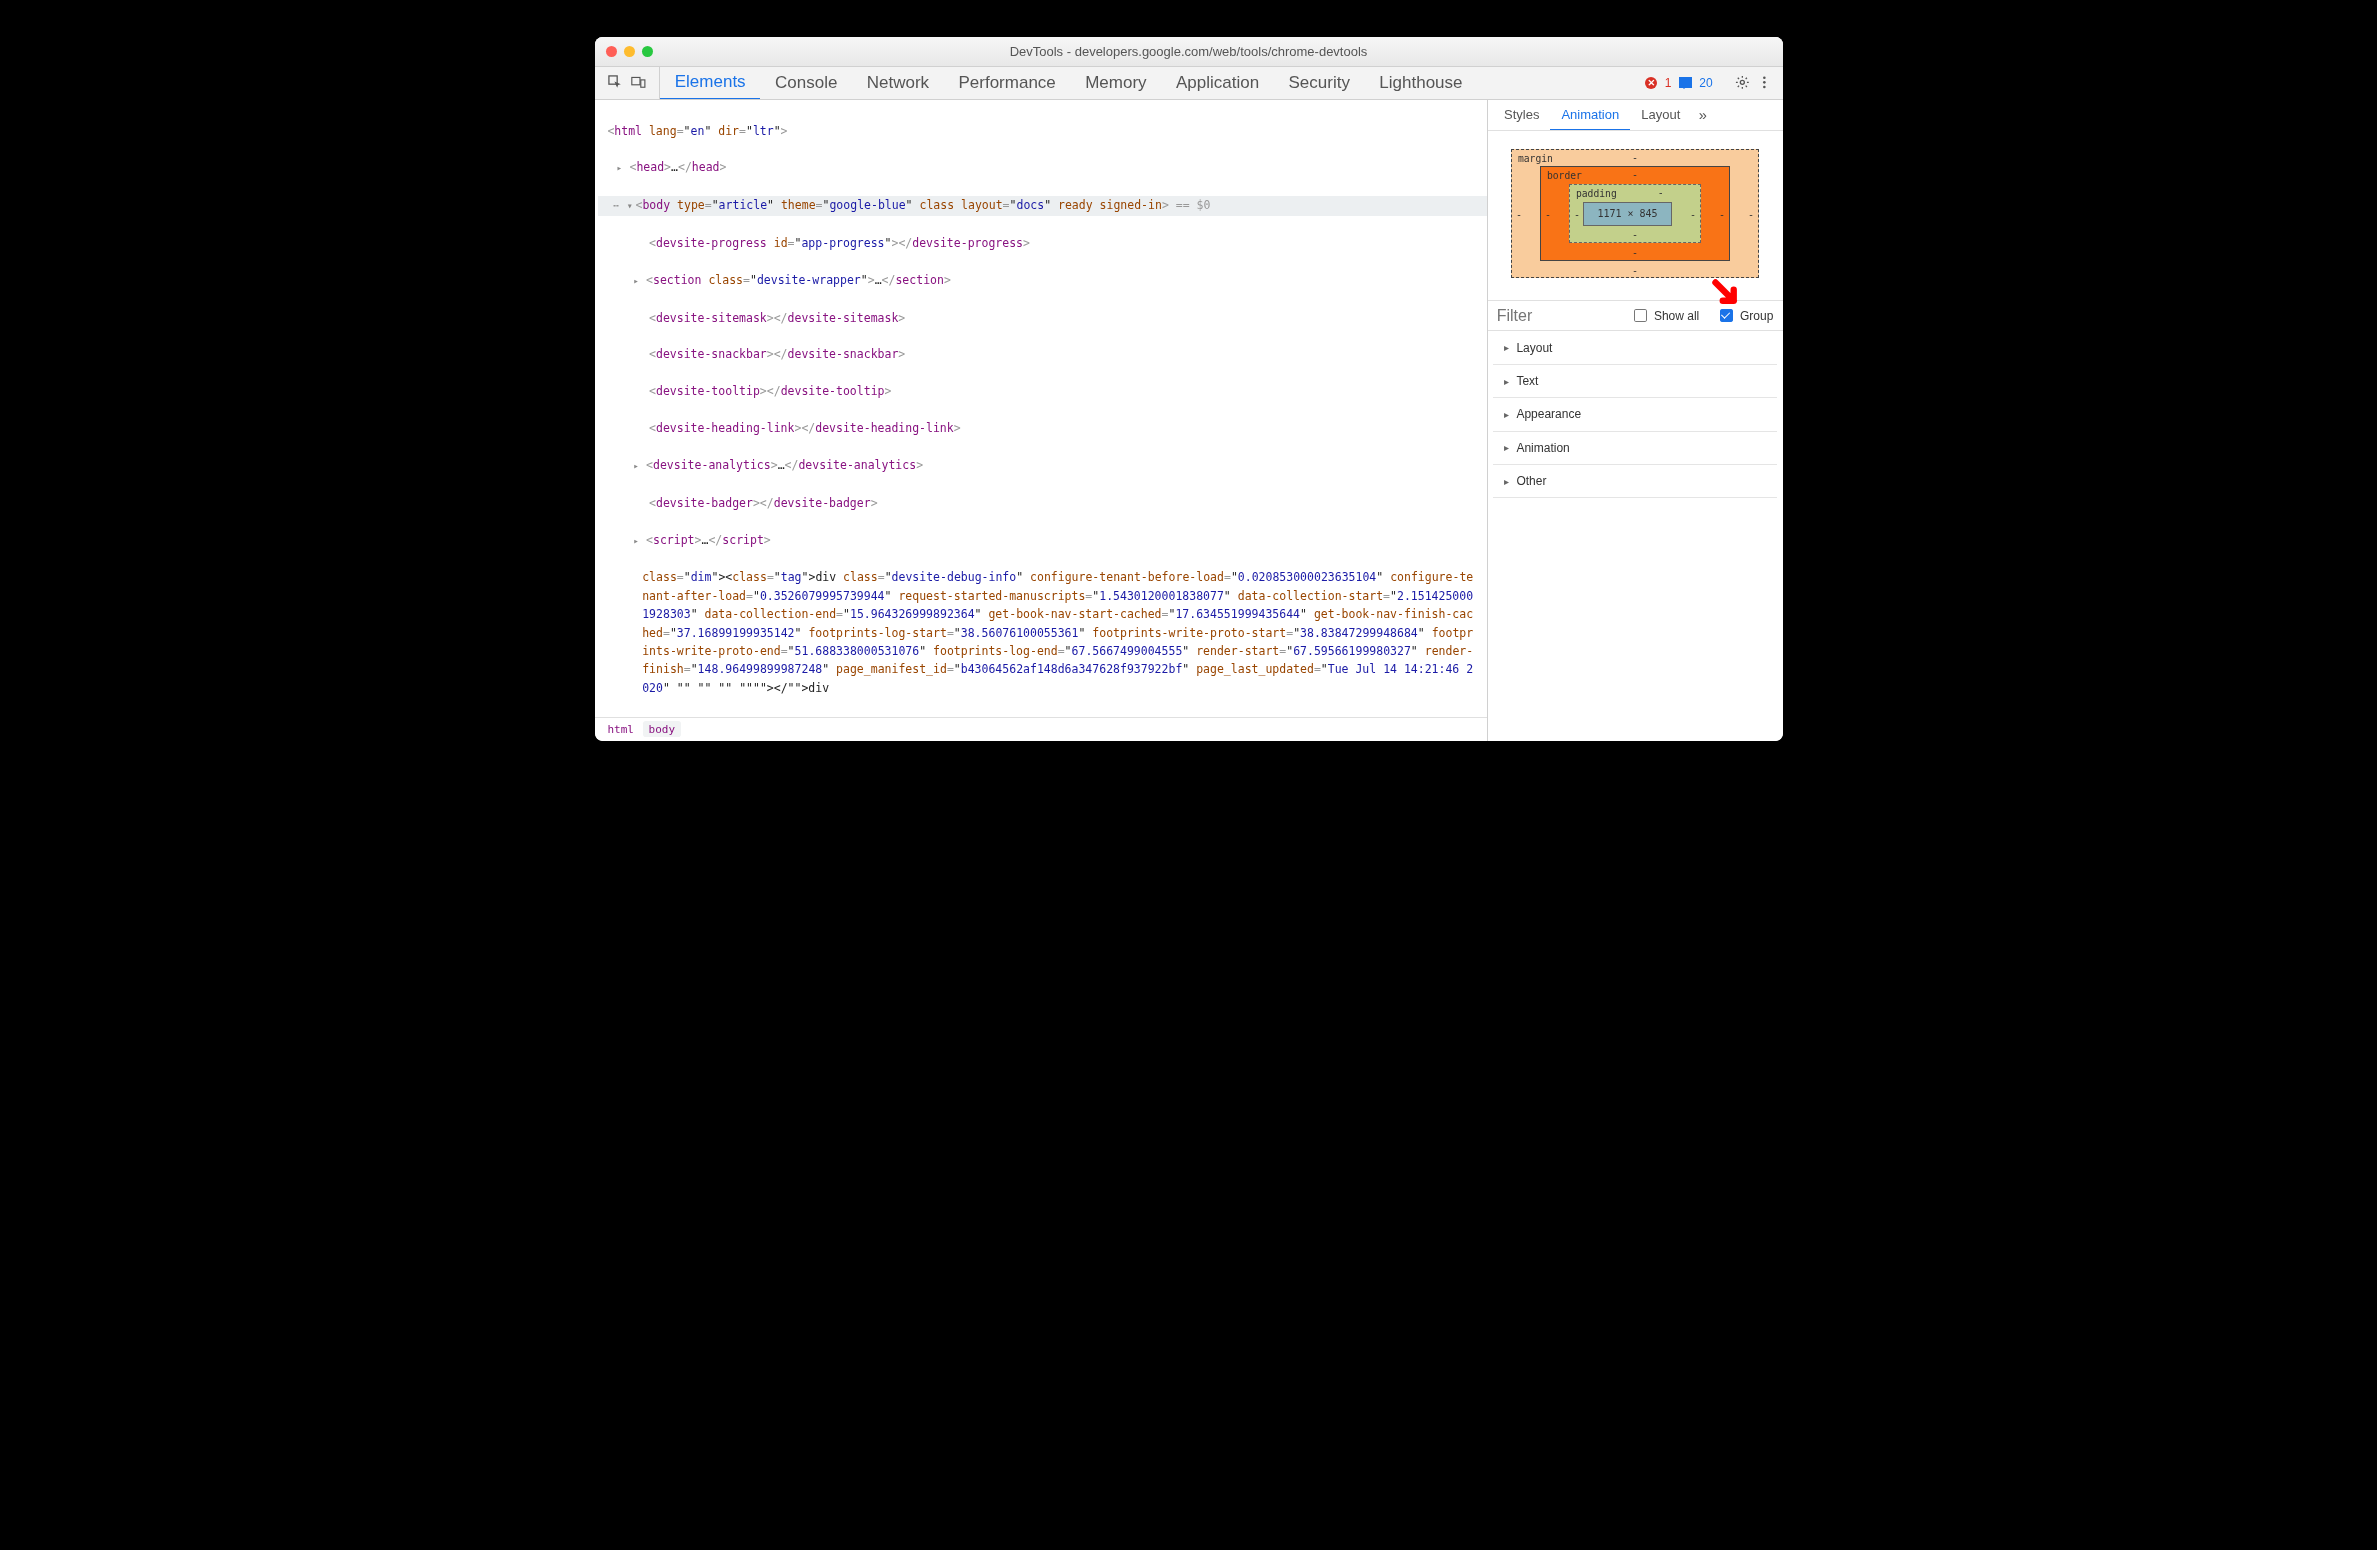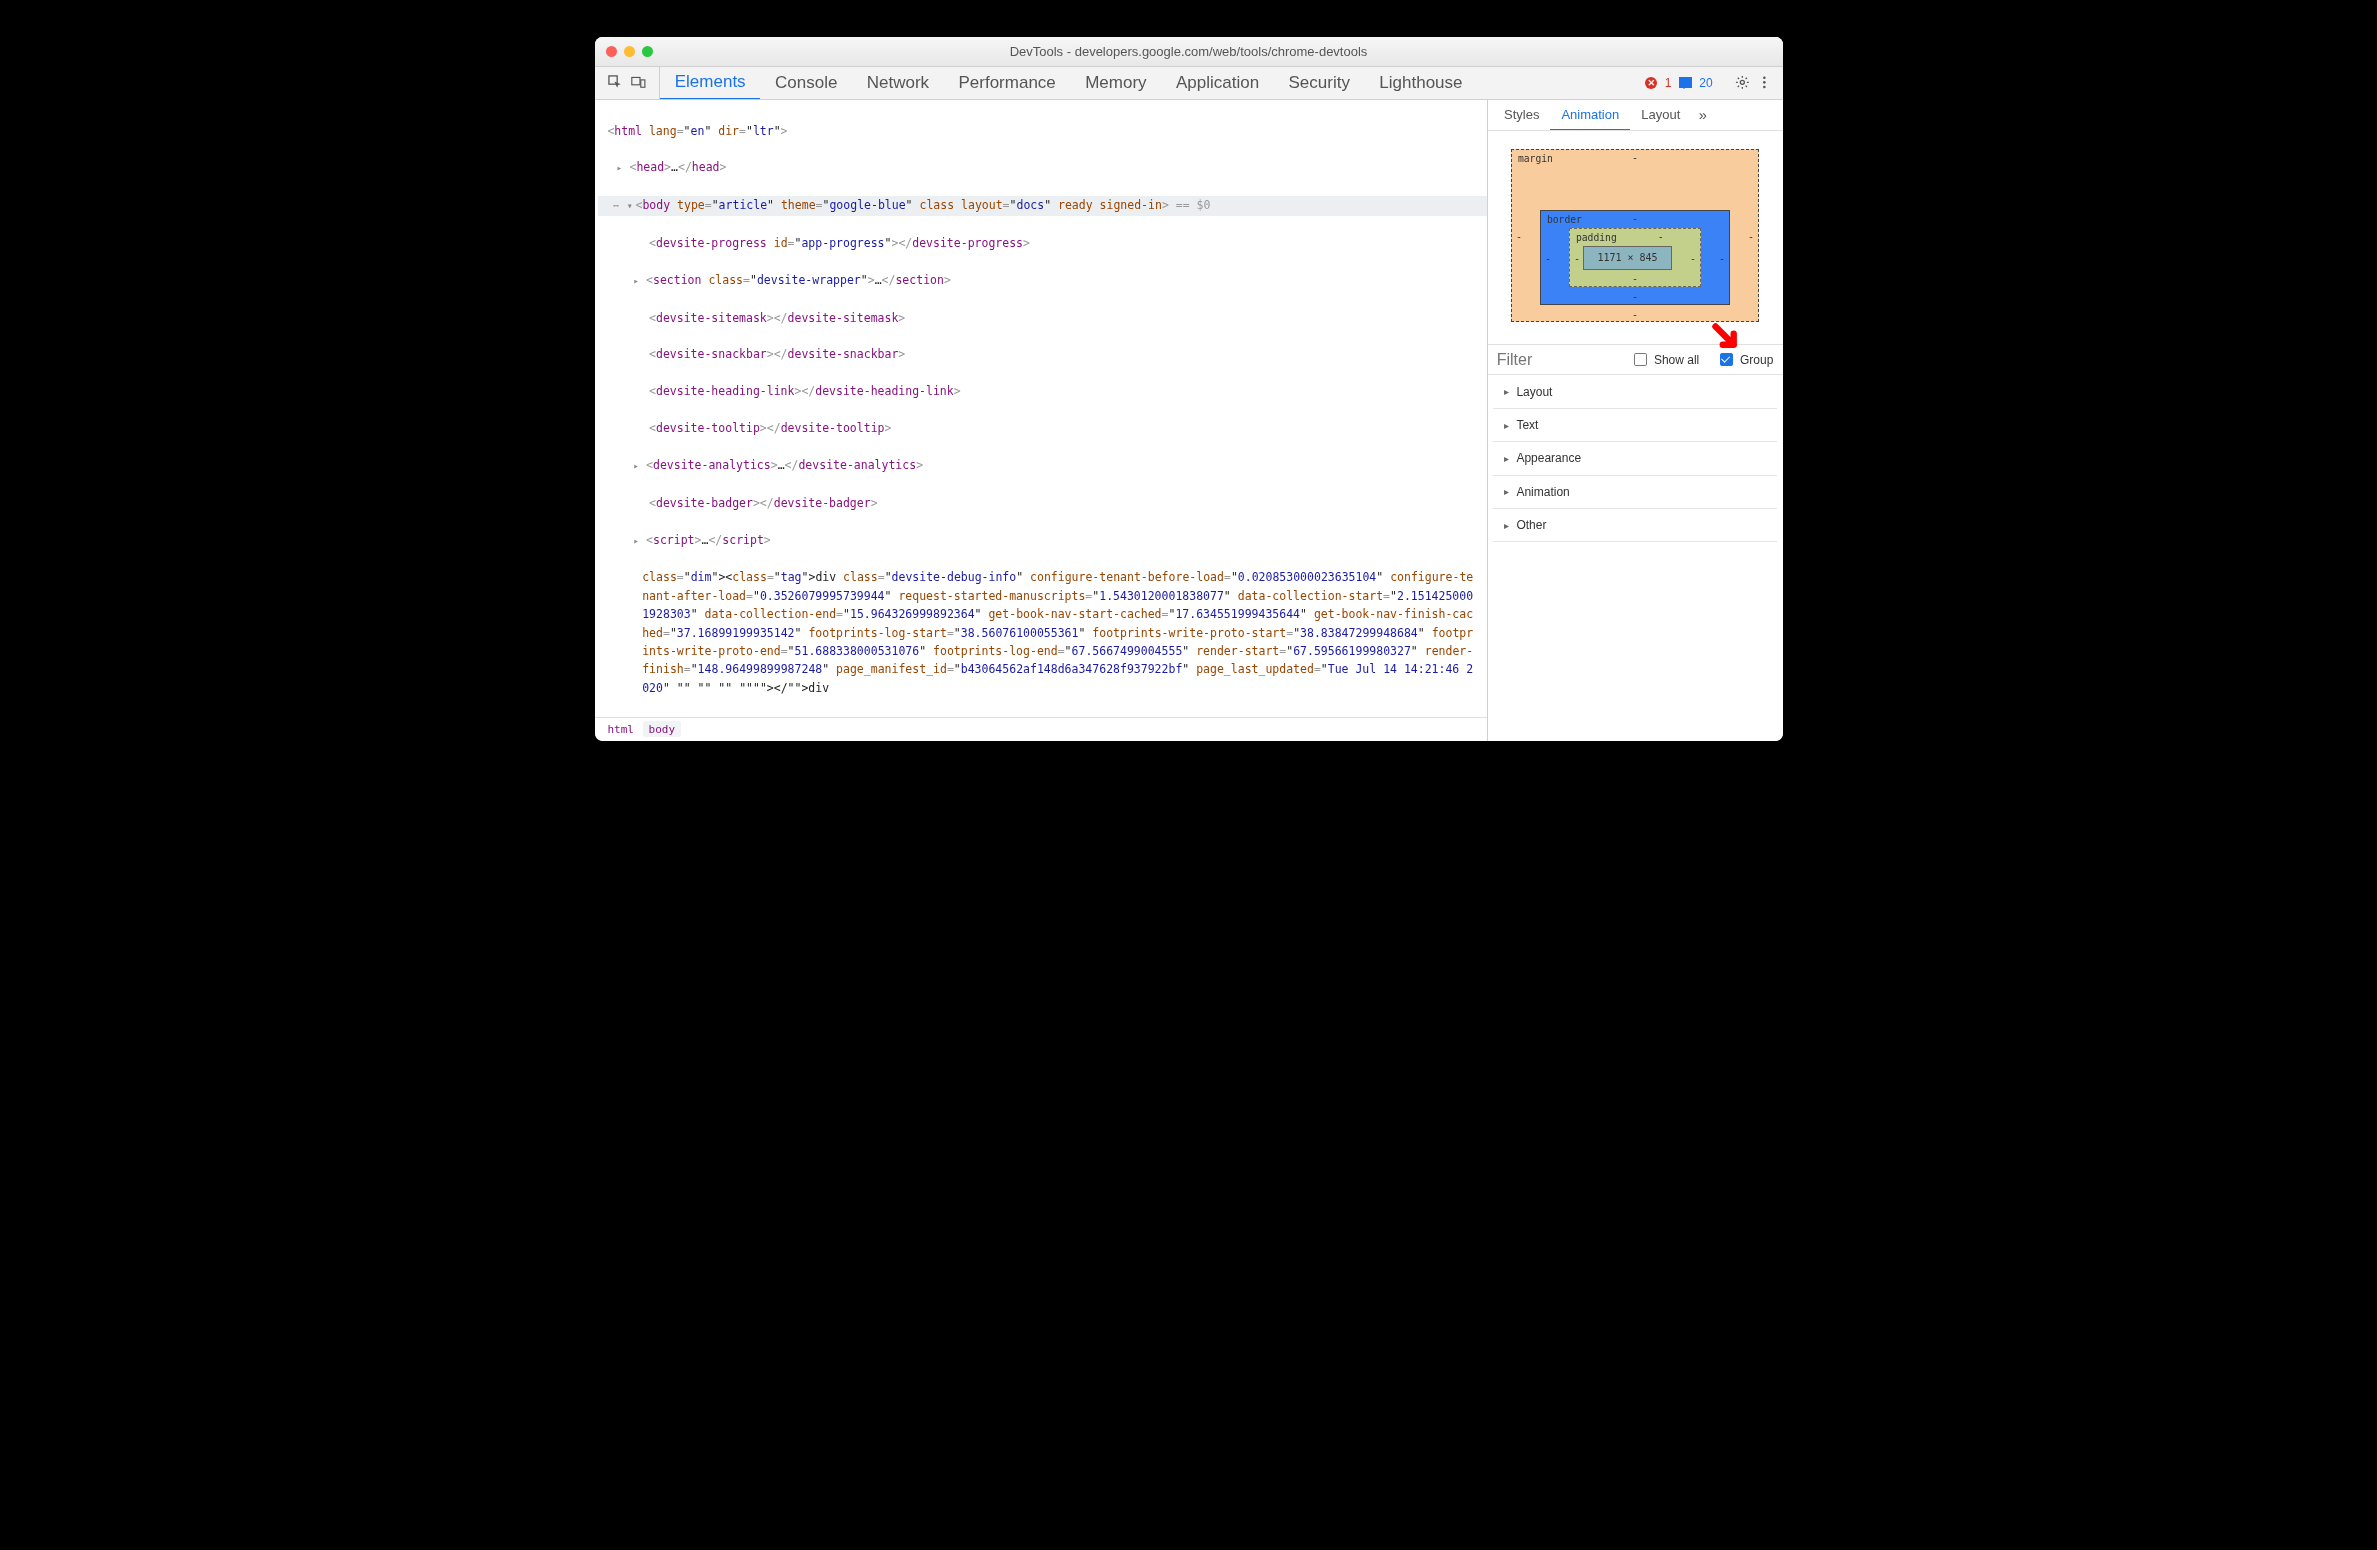--- a/index.html
+++ b/index.html
@@ -37,21 +37,21 @@
   .bc-item.sel { background:#f1f3f4; border-radius:2.8px; }
   .side-panel { width: 295px; display: flex; flex-direction: column; background:#fff; }
   .side-tabs { height: 31px; border-bottom: 0.9px solid #e0e0e0; display: flex; align-items: stretch; gap: 0; padding: 0 5.5px; }
   .stab { padding: 0 11px; display:flex; align-items:center; color:#555; cursor:pointer; font-size:13px;}
   .stab.active { color:#1a73e8; border-bottom: 1.8px solid #1a73e8; }
   .more-stab { padding:0 7.4px; display:flex; align-items:center; font-size:14.7px; color:#555;}
   .boxmodel-wrap { padding: 18.4px 0 22px; display:flex; justify-content:center; position:relative;}
   .bm { position:relative; font-family: Menlo,monospace; font-size:9.7px; color:#333;}
   .bm-layer { position:relative; padding: 16.6px 28px; text-align:center;}
   .bm-margin { background:#f9cc9d; border:0.9px dashed #444; }
-  .bm-border { background:#3b82f6; border:0.9px solid #444;margin-top:44px; }
+  .bm-border { background:#f97316; border:0.9px solid #444; }
   .bm-padding { background:#c3d08b; border:0.9px dashed #666;padding-left:13px; }
   .bm-content { background:#8cb5c0; border:0.9px solid #666; padding:5.5px 13px; color:#333; font-size:10px;}
   .bm-lbl { position:absolute; top:2.8px; left:5.5px; font-size:9.7px; }
   .bm-dash { position:absolute; font-size:10px; }
   .bm-t { top:1.8px; left:50%; transform:translateX(-50%);} 
   .bm-b { bottom:1.8px; left:50%; transform:translateX(-50%);} 
   .bm-l { left:3.7px; top:50%; transform:translateY(-50%);} 
   .bm-r { right:3.7px; top:50%; transform:translateY(-50%);} 
   .filter-row { height: 31px; border-top:0.9px solid #e0e0e0; border-bottom:0.9px solid #e0e0e0; display:flex; align-items:center; padding:0 9.2px; gap:7.4px; font-size:12px; color:#777; position:relative;}
   .filter-input { border:none; outline:none; flex:0 0 auto; width:55px; color:#777; font-size:16px; background:transparent;}
@@ -128,22 +128,22 @@
   <div class="body-area">
     <div class="elements-panel">
       <div class="dom-tree">
 <div class="row"><span class="dim">&lt;</span><span class="tag">html </span><span class="attr-n">lang</span><span class="dim">=</span>"<span class="attr-v">en</span>" <span class="attr-n">dir</span><span class="dim">=</span>"<span class="attr-v">ltr</span>"<span class="dim">&gt;</span></div>
 <div class="row" style="padding-left:18.4px"><span class="caret"></span><span class="dim">&lt;</span><span class="tag">head</span><span class="dim">&gt;</span><span>…</span><span class="dim">&lt;/</span><span class="tag">head</span><span class="dim">&gt;</span></div>
 <div class="row sel" style="padding-left:18.4px"><span class="dim">&lt;</span><span class="tag">body</span> <span class="attr-n">type</span><span class="dim">=</span>"<span class="attr-v">article</span>" <span class="attr-n">theme</span><span class="dim">=</span>"<span class="attr-v">google-blue</span>" <span class="attr-n">class</span> <span class="attr-n">layout</span><span class="dim">=</span>"<span class="attr-v">docs</span>" <span class="attr-n">ready signed-in</span><span class="dim">&gt;</span><span class="dim"> == $0</span></div>
 <div class="row" style="padding-left:37px">  <span class="dim">&lt;</span><span class="tag">devsite-progress</span> <span class="attr-n">id</span><span class="dim">=</span>"<span class="attr-v">app-progress</span>"<span class="dim">&gt;&lt;/</span><span class="tag">devsite-progress</span><span class="dim">&gt;</span></div>
 <div class="row" style="padding-left:35px"><span class="caret"></span><span class="dim">&lt;</span><span class="tag">section</span> <span class="attr-n">class</span><span class="dim">=</span>"<span class="attr-v">devsite-wrapper</span>"<span class="dim">&gt;</span>…<span class="dim">&lt;/</span><span class="tag">section</span><span class="dim">&gt;</span></div>
 <div class="row" style="padding-left:37px">  <span class="dim">&lt;</span><span class="tag">devsite-sitemask</span><span class="dim">&gt;&lt;/</span><span class="tag">devsite-sitemask</span><span class="dim">&gt;</span></div>
 <div class="row" style="padding-left:37px">  <span class="dim">&lt;</span><span class="tag">devsite-snackbar</span><span class="dim">&gt;&lt;/</span><span class="tag">devsite-snackbar</span><span class="dim">&gt;</span></div>
+<div class="row" style="padding-left:37px">  <span class="dim">&lt;</span><span class="tag">devsite-tooltip</span><span class="dim">&gt;&lt;/</span><span class="tag">devsite-tooltip</span><span class="dim">&gt;</span></div>
 <div class="row" style="padding-left:37px">  <span class="dim">&lt;</span><span class="tag">devsite-heading-link</span><span class="dim">&gt;&lt;/</span><span class="tag">devsite-heading-link</span><span class="dim">&gt;</span></div>
-<div class="row" style="padding-left:37px">  <span class="dim">&lt;</span><span class="tag">devsite-tooltip</span><span class="dim">&gt;&lt;/</span><span class="tag">devsite-tooltip</span><span class="dim">&gt;</span></div>
 <div class="row" style="padding-left:35px"><span class="caret"></span><span class="dim">&lt;</span><span class="tag">devsite-analytics</span><span class="dim">&gt;</span>…<span class="dim">&lt;/</span><span class="tag">devsite-analytics</span><span class="dim">&gt;</span></div>
 <div class="row" style="padding-left:37px">  <span class="dim">&lt;</span><span class="tag">devsite-badger</span><span class="dim">&gt;&lt;/</span><span class="tag">devsite-badger</span><span class="dim">&gt;</span></div>
 <div class="row" style="padding-left:35px"><span class="caret"></span><span class="dim">&lt;</span><span class="tag">script</span><span class="dim">&gt;</span>…<span class="dim">&lt;/</span><span class="tag">script</span><span class="dim">&gt;</span></div>
 <div class="wrapline" style="padding-left:44px"><span id="debug-div-holder"><span <span="" class="attr-n">class</span><span class="dim">=</span>"<span class="attr-v">dim</span>"&gt;&lt;<span <span="" class="attr-n">class</span><span class="dim">=</span>"<span class="attr-v">tag</span>"&gt;div <span class="attr-n">class</span><span class="dim">=</span>"<span class="attr-v">devsite-debug-info</span>" <span class="attr-n">configure-tenant-before-load</span><span class="dim">=</span>"<span class="attr-v">0.020853000023635104</span>" <span class="attr-n">configure-tenant-after-load</span><span class="dim">=</span>"<span class="attr-v">0.3526079995739944</span>" <span class="attr-n">request-started-manuscripts</span><span class="dim">=</span>"<span class="attr-v">1.5430120001838077</span>" <span class="attr-n">data-collection-start</span><span class="dim">=</span>"<span class="attr-v">2.1514250001928303</span>" <span class="attr-n">data-collection-end</span><span class="dim">=</span>"<span class="attr-v">15.964326999892364</span>" <span class="attr-n">get-book-nav-start-cached</span><span class="dim">=</span>"<span class="attr-v">17.634551999435644</span>" <span class="attr-n">get-book-nav-finish-cached</span><span class="dim">=</span>"<span class="attr-v">37.16899199935142</span>" <span class="attr-n">footprints-log-start</span><span class="dim">=</span>"<span class="attr-v">38.56076100055361</span>" <span class="attr-n">footprints-write-proto-start</span><span class="dim">=</span>"<span class="attr-v">38.83847299948684</span>" <span class="attr-n">footprints-write-proto-end</span><span class="dim">=</span>"<span class="attr-v">51.688338000531076</span>" <span class="attr-n">footprints-log-end</span><span class="dim">=</span>"<span class="attr-v">67.5667499004555</span>" <span class="attr-n">render-start</span><span class="dim">=</span>"<span class="attr-v">67.59566199980327</span>" <span class="attr-n">render-finish</span><span class="dim">=</span>"<span class="attr-v">148.96499899987248</span>" <span class="attr-n">page_manifest_id</span><span class="dim">=</span>"<span class="attr-v">b43064562af148d6a347628f937922bf</span>" <span class="attr-n">page_last_updated</span><span class="dim">=</span>"<span class="attr-v">Tue Jul 14 14:21:46 2020</span>" "" "" "" """"&gt;&lt;/""&gt;div</span></div>
 
 
 
 
 
       </div>

